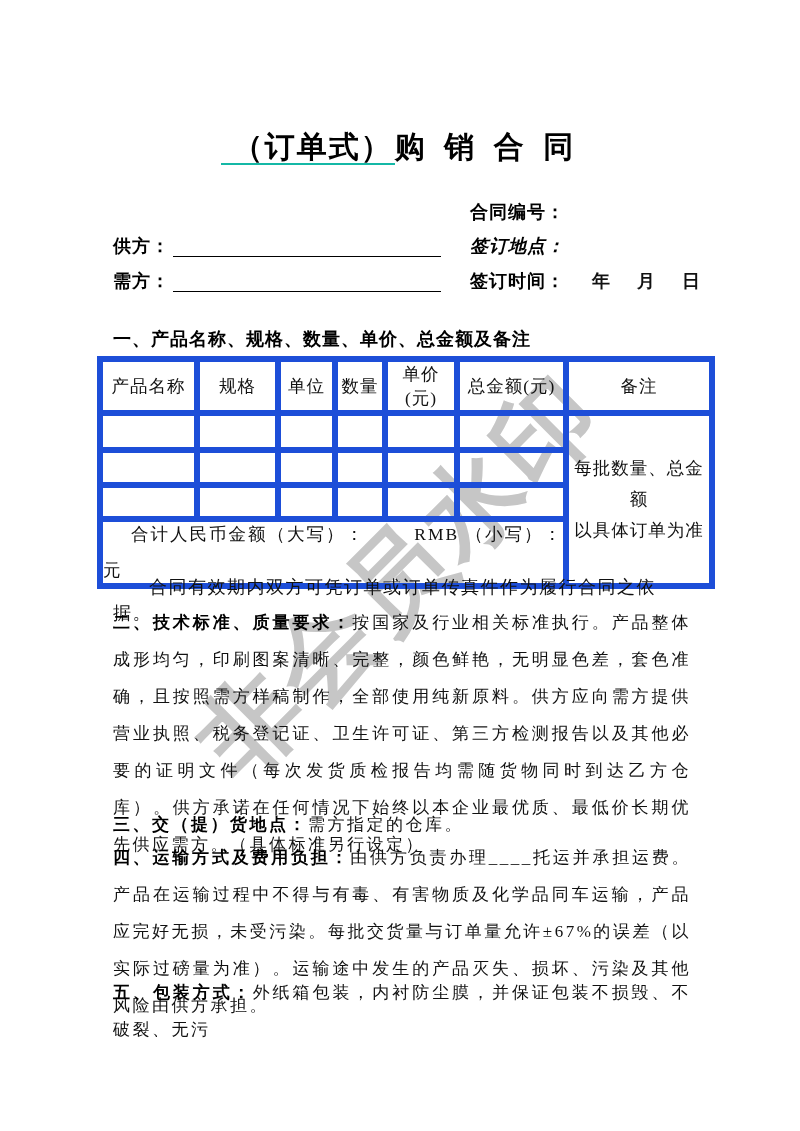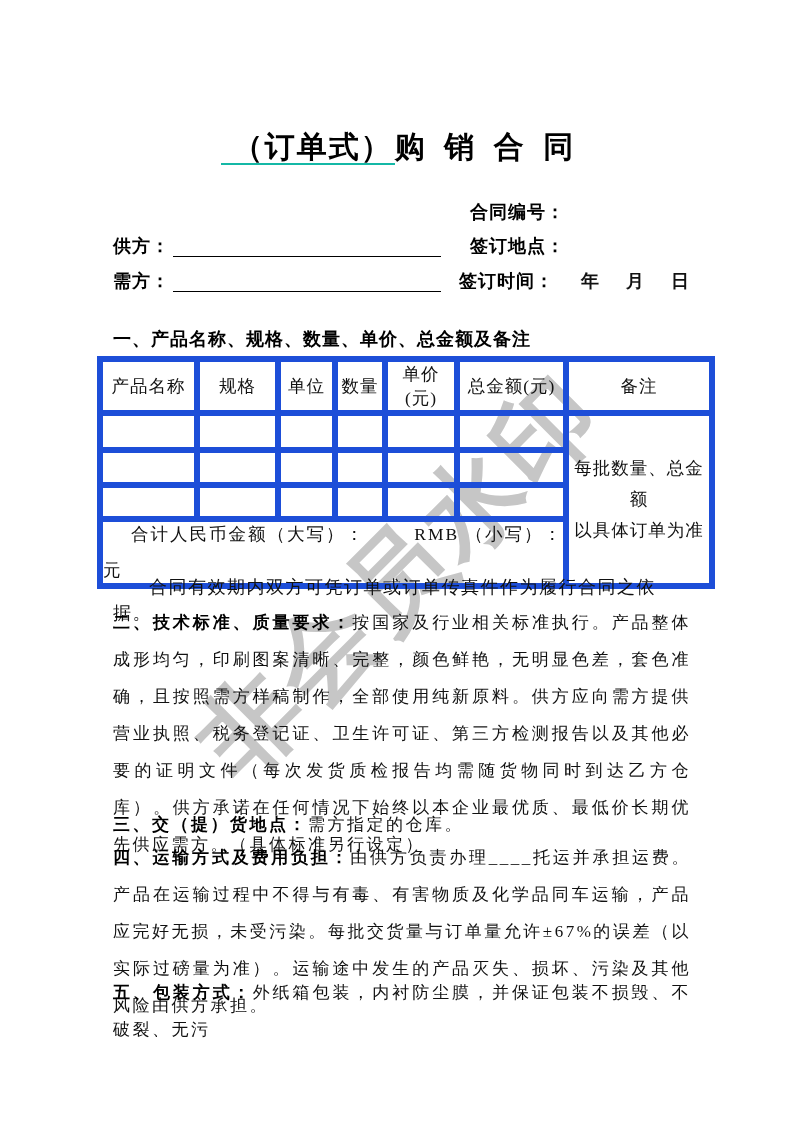--- a/index.html
+++ b/index.html
@@ -77,28 +77,28 @@
 
     <div class="title"><span class="u">（订单式）</span><span class="plain">购 销 合 同</span></div>
 
     <div class="hline" style="left:470px; top:201px;">
       <span class="hlabel">合同编号：</span>
     </div>
 
     <div class="hline" style="left:113px; top:235px;">
       <span class="hlabel">供方：</span><span class="blank" style="width:268px;"></span>
     </div>
-    <div class="hline" style="left:470px; top:235px;">
+    <div class="hline" style="left:470px; top:235px;font-style:italic;">
       <span class="hlabel">签订地点：</span>
     </div>
 
     <div class="hline" style="left:113px; top:270px;">
       <span class="hlabel">需方：</span><span class="blank" style="width:268px;"></span>
     </div>
-    <div class="hline" style="left:459px; top:270px;">
+    <div class="hline" style="left:470px; top:270px;">
       <span class="hlabel">签订时间：</span><span class="ymd">年</span><span class="ymd">月</span><span class="ymd">日</span>
     </div>
 
     <div class="sec-heading">一、产品名称、规格、数量、单价、总金额及备注</div>
 
     <table class="products">
       <colgroup>
         <col style="width:97px">
           <col style="width:81px">
           <col style="width:57px">

